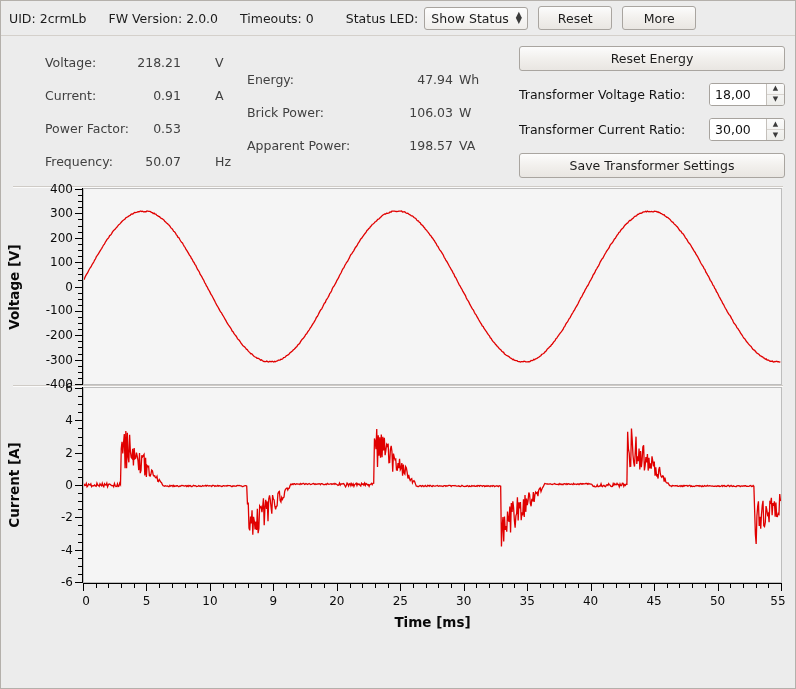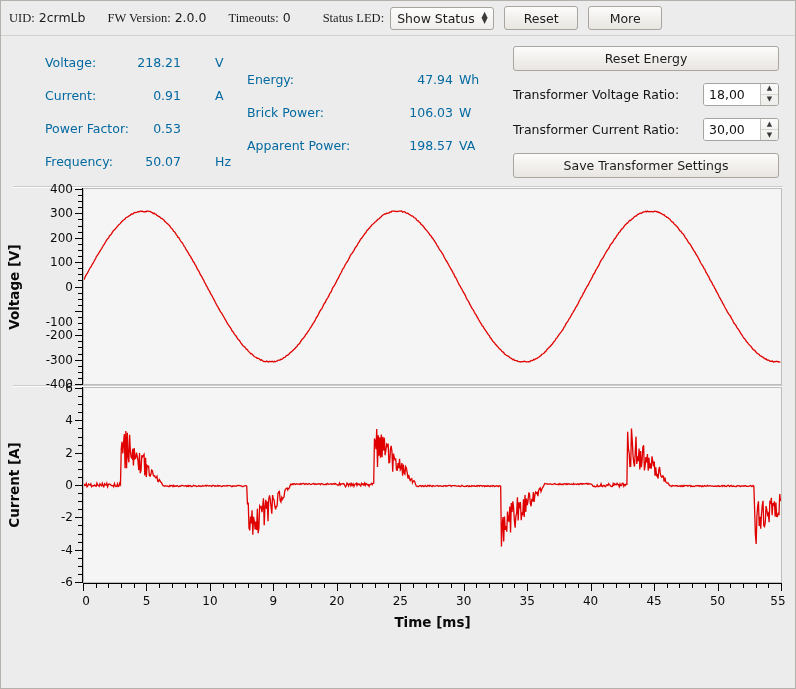--- a/index.html
+++ b/index.html
@@ -57,21 +57,21 @@
   
   .toolbar {
     height: 34px; min-height: 34px;
     display: flex; align-items: center;
     padding: 0 8px;
     font-size: 12.5px;
     color: #1c1c1c;
     border-bottom: 1px solid #d4d0cb;
     background: #ececec;
   }
-  .tb-label { margin-right: 4px; white-space: nowrap; font-family: Liberation Serif, serif; }
+  .tb-label { margin-right: 4px; white-space: nowrap; }
   .tb-value { margin-right: 22px; white-space: nowrap; }
   .tb-pair { display: flex; align-items: baseline; }
 
   .combo {
     width: 104px; height: 23px;
     box-sizing: border-box;
     background: linear-gradient(to bottom, #fdfdfd, #f0eeeb);
     border: 1px solid #a7a39e;
     border-radius: 3px;
     display: flex; align-items: center;
@@ -109,34 +109,34 @@
     display: flex;
     flex: 1;
     padding-left: 44px;
   }
   .ro-col { display: flex; flex-direction: column; }
   .ro-col.c1 { width: 202px; }
   .ro-col.c2 { width: 244px; justify-content: center; }
   .ro-row {
     height: 33px;
     display: flex; align-items: center;
-    font-size: 12.5px; color: #0369a1;
+    font-size: 12.5px; color: #404040;
   }
   .ro-name { white-space: nowrap; }
   .ro-val {
     margin-left: auto;
     padding-right: 6px;
     white-space: nowrap;
   }
   .ro-col.c1 .ro-val { padding-right: 34px; }
   .ro-unit { width: 32px; white-space: nowrap; }
 
   .settings {
     width: 266px;
-    margin-right: 16px;
+    margin-right: 10px;
     display: flex; flex-direction: column;
     justify-content: space-between;
   }
   .settings .btn { width: 100%; height: 25px; }
   .ratio-row {
     display: flex; align-items: center;
     font-size: 12.5px; color: #141414;
     height: 25px;
   }
   .ratio-label { white-space: nowrap; }
@@ -365,21 +365,21 @@
         <div class="ytick-label" style="top: 1px;">400</div>
         <div class="ytick-major" style="top: 25.375px;"></div>
         <div class="ytick-label" style="top: 25.375px;">300</div>
         <div class="ytick-major" style="top: 49.75px;"></div>
         <div class="ytick-label" style="top: 49.75px;">200</div>
         <div class="ytick-major" style="top: 74.125px;"></div>
         <div class="ytick-label" style="top: 74.125px;">100</div>
         <div class="ytick-major" style="top: 98.5px;"></div>
         <div class="ytick-label" style="top: 98.5px;">0</div>
         <div class="ytick-major" style="top: 122.875px;"></div>
-        <div class="ytick-label" style="top: 134px;">-100</div>
+        <div class="ytick-label" style="top: 122px;">-100</div>
         <div class="ytick-major" style="top: 147.25px;"></div>
         <div class="ytick-label" style="top: 147.25px;">-200</div>
         <div class="ytick-major" style="top: 171.625px;"></div>
         <div class="ytick-label" style="top: 171.625px;">-300</div>
         <div class="ytick-major" style="top: 196px;"></div>
         <div class="ytick-label" style="top: 196px;">-400</div>
         <div class="ytick-minor" style="top: 189.906px;"></div>
         <div class="ytick-minor" style="top: 183.812px;"></div>
         <div class="ytick-minor" style="top: 177.719px;"></div>
         <div class="ytick-minor" style="top: 165.531px;"></div>

